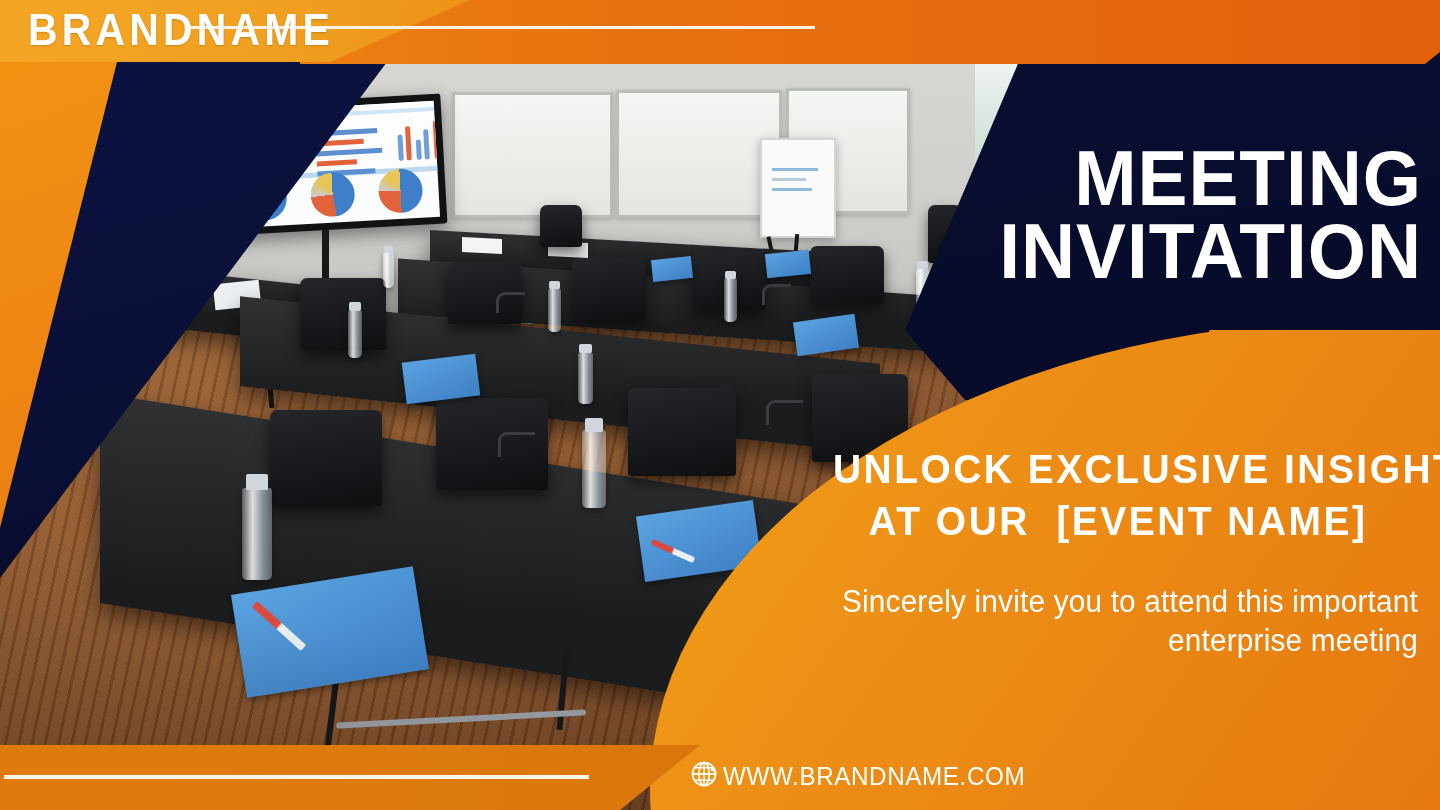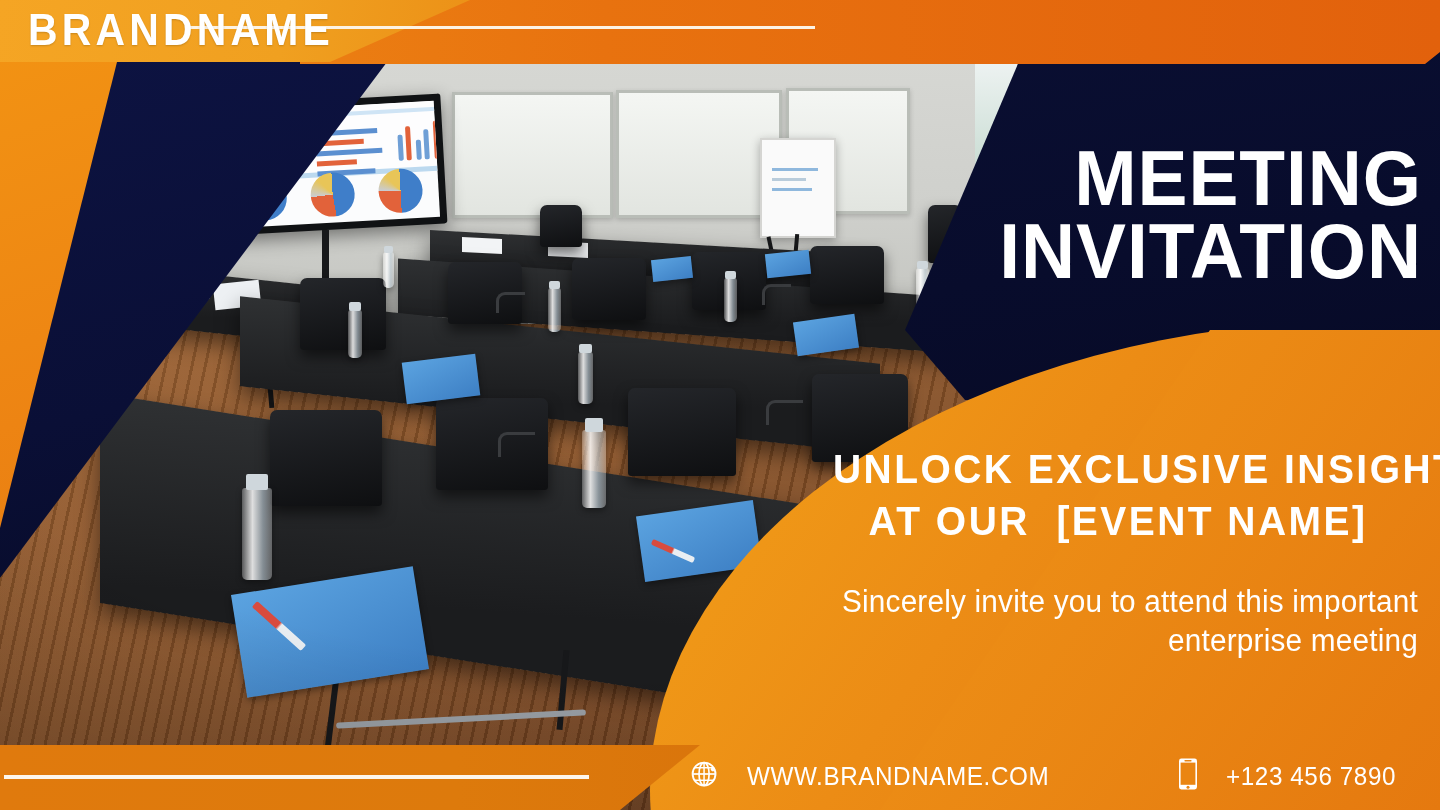--- a/index.html
+++ b/index.html
@@ -103,21 +103,21 @@
   .headline .ln{display:block;white-space:pre;}
 
   .subtext{position:absolute;right:22px;top:582px;width:640px;text-align:right;
     color:#fff;font-family:"Liberation Sans Narrow","Liberation Sans",sans-serif;
     font-weight:normal;font-size:31px;line-height:1.26;letter-spacing:.2px;
     transform:scaleX(.96);transform-origin:right center;}
   .subtext .ln{display:block;}
 
   .contacts{position:absolute;left:690px;top:752px;width:740px;height:48px;
     display:flex;align-items:center;gap:118px;}
-  .citem{display:flex;align-items:center;gap:27px;}
+  .citem{display:flex;align-items:center;gap:3px;}
   .citem .ctext{color:#fff;font-family:"Liberation Sans Narrow","Liberation Sans",sans-serif;
     font-size:25px;letter-spacing:.6px;white-space:nowrap;transform:scaleX(.97);
     transform-origin:left center;}
   .ico{display:block;}
 </style>
 </head>
 <body>
 
 <div id="poster">
 
@@ -283,26 +283,15 @@
           <line x1="2.8" y1="16" x2="27.2" y2="16" stroke="#fff" stroke-width="1.8"></line>
           <path d="M4.6 9.3 H25.4" stroke="#fff" stroke-width="1.6" fill="none"></path>
           <path d="M4.6 22.7 H25.4" stroke="#fff" stroke-width="1.6" fill="none"></path>
           <line x1="15" y1="3.8" x2="15" y2="28.2" stroke="#fff" stroke-width="1.6"></line>
           <circle cx="24.5" cy="11" r="2.3" fill="#fff"></circle>
         </svg>
       </span>
       <span class="ctext">WWW.BRANDNAME.COM</span>
     </div>
 
-    <div class="citem">
-      <span class="ico">
-        <svg width="22" height="34" viewBox="0 0 22 34">
-          <rect x="2" y="1.5" width="18" height="31" rx="2.4" fill="#fff"></rect>
-          <rect x="3.6" y="5.6" width="14.8" height="22.2" fill="#ea8512"></rect>
-          <rect x="7.4" y="3.1" width="7.2" height="1.3" rx="0.6" fill="#ea8512"></rect>
-          <circle cx="11" cy="30.2" r="1.5" fill="#ea8512"></circle>
-        </svg>
-      </span>
-      <span class="ctext">+123 456 7890</span>
-    </div>
   </div>
 
 </div>
 
 </body></html>

